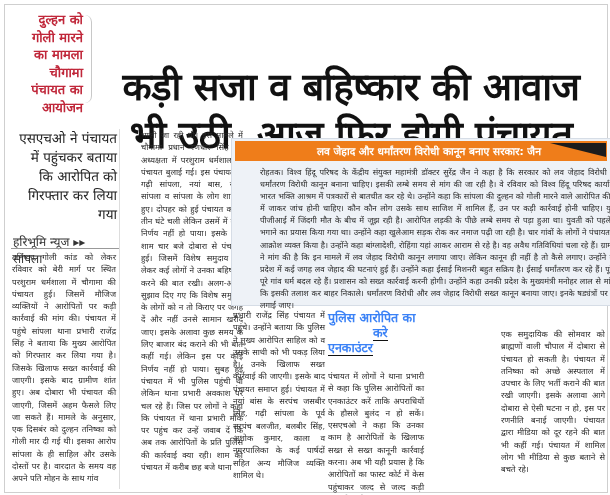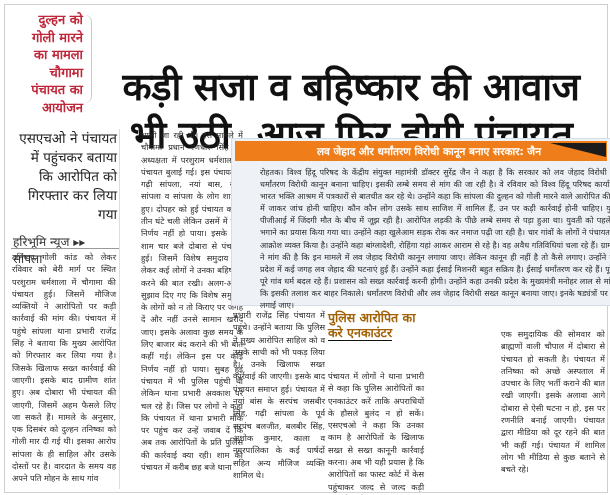--- a/index.html
+++ b/index.html
@@ -13,22 +13,22 @@
   .byline-rule { position: absolute; left: 6px; top: 243px; width: 108px; border-top: 1px solid #999; }
   .col { position: absolute; font-size: 8.2px; line-height: 12.3px; text-align: justify; color: #2a2a2a; }
   .col1 { left: 7px; top: 246px; width: 104px; }
   .col2 { left: 136px; top: 124px; width: 102px; }
   .box { position: absolute; left: 226px; top: 133px; width: 378px; height: 166px; background: #eef2f7; border: 1px solid #d6dde6; }
   .box-banner { position: absolute; left: 3px; top: 2px; width: 296px; height: 20px; background: #ef7d1a; color: #fff; font-family: "DejaVu Sans", sans-serif; font-weight: bold; font-size: 10.5px; line-height: 20px; padding-left: 10px; white-space: nowrap; text-align: right; }
   .box-wedge { position: absolute; left: 309px; top: 2px; width: 66px; height: 20px; background: #ef7d1a; }
   .box-wedge-dark { position: absolute; left: 318px; top: 4px; width: 0; height: 0; border-left: 56px solid transparent; border-top: 14px solid #1c1c1c; }
   .box-text { position: absolute; left: 8px; top: 28px; width: 362px; font-size: 8px; line-height: 12.1px; text-align: justify; color: #2a2a2a; margin-left: 20px; }
   .col3 { left: 228px; top: 304px; width: 92px; }
-  .subhead2 { position: absolute; left: 323px; top: 305px; width: 100px; font-family: "DejaVu Sans", sans-serif; font-weight: bold; font-size: 12.5px; line-height: 15px; color: #a16207; }
-  .subhead2 span.u { border-bottom: 1.5px solid #111; }
+  .subhead2 { position: absolute; left: 323px; top: 305px; width: 100px; font-family: "DejaVu Sans", sans-serif; font-weight: bold; font-size: 12.5px; line-height: 15px; color: #3b82f6; }
+  .subhead2 span.u { border-bottom: 1.5px solid #111; margin-left: 45px; }
   .col4 { left: 323px; top: 340px; width: 96px; margin-top: 25px; }
   .col5 { left: 496px; top: 304px; width: 104px; margin-top: 19px; }
   .col-rule { position: absolute; border-left: 1px solid #ddd; }
 </style>
 </head>
 <body>
 
 <div class="page">
 
   <div class="kicker">

